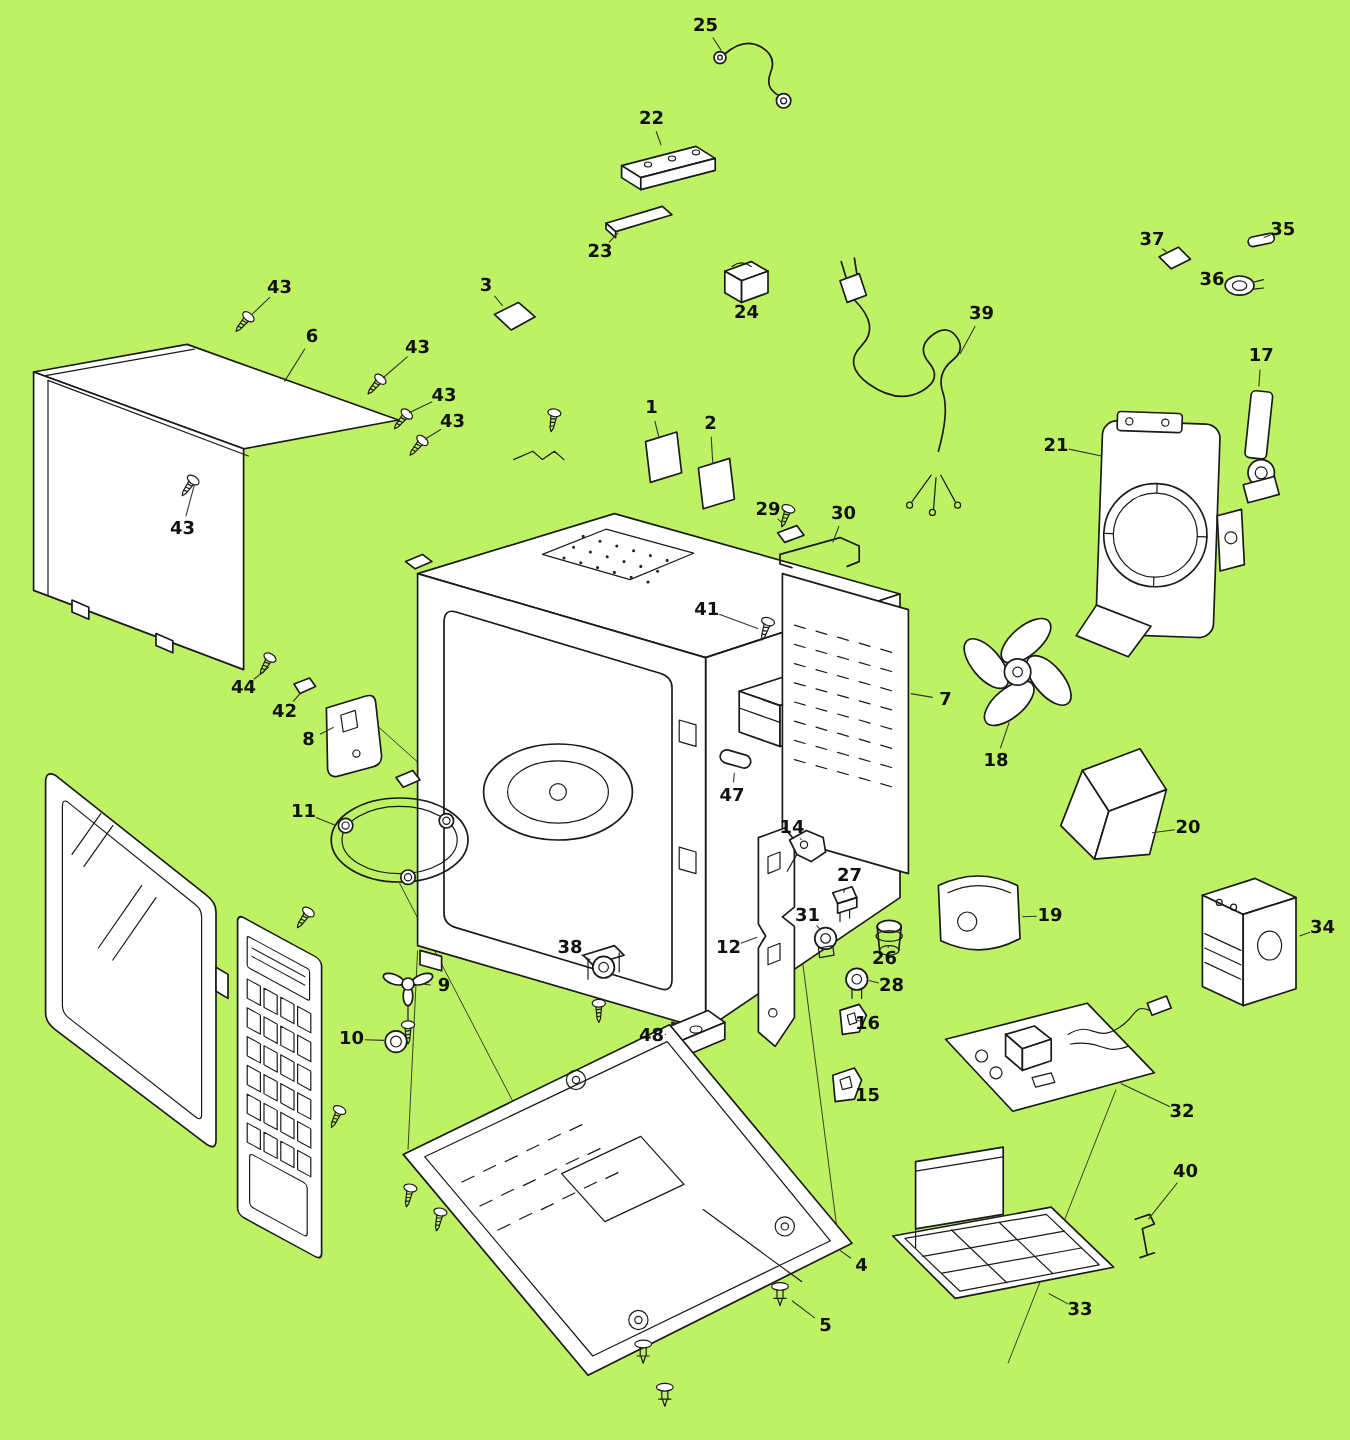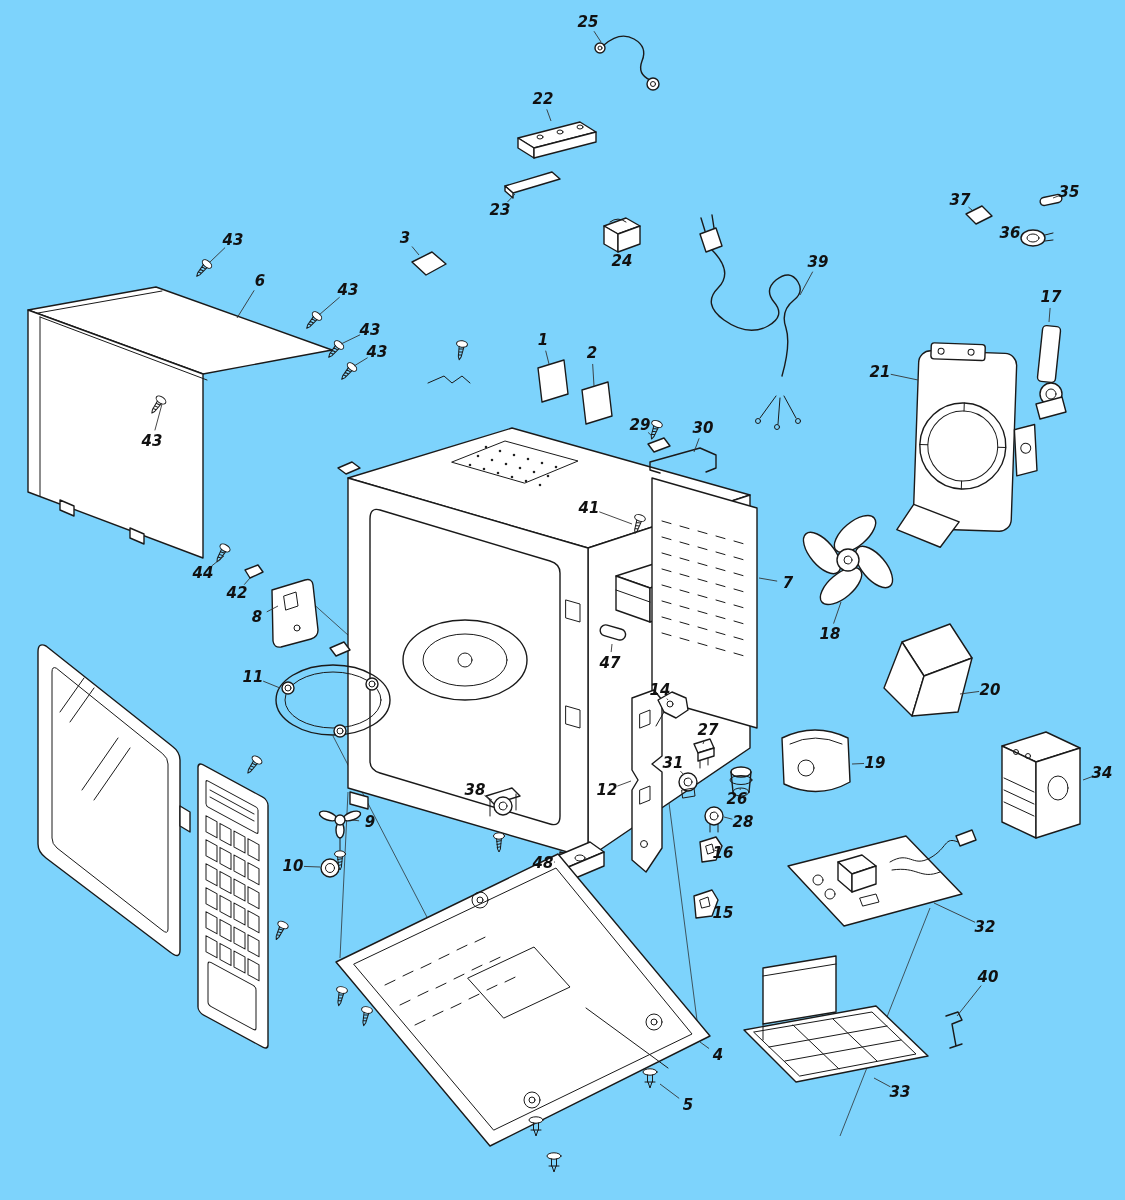--- a/index.html
+++ b/index.html
@@ -1,16 +1,16 @@
 <!DOCTYPE html>
 <html><head>
 <meta charset="utf-8">
 <style>
   html,body{margin:0;padding:0;background:#ffffff;}
-  .stage{width:1125px;height:1200px;position:relative;background:#7dd3fc;overflow:hidden;font-style:italic;}
+  .stage{width:1125px;height:1200px;position:relative;background:#bef264;overflow:hidden;}
   svg{display:block;}
   .p{stroke:#1a1a1a;stroke-width:1.4;fill:none;stroke-linejoin:round;stroke-linecap:round}
   .w{fill:#ffffff}
   .d{stroke-width:1}
   .c line{stroke:#2a2a2a;stroke-width:0.75}
   .dots{stroke:#222222;stroke-width:2.6;stroke-linecap:round;fill:none}
   .callout{font-family:"DejaVu Sans","Liberation Sans",sans-serif;font-size:15px;font-weight:bold;fill:#111111;text-anchor:middle;dominant-baseline:middle}
   .leader{stroke:#333333;stroke-width:0.9}
 </style>
 </head>

